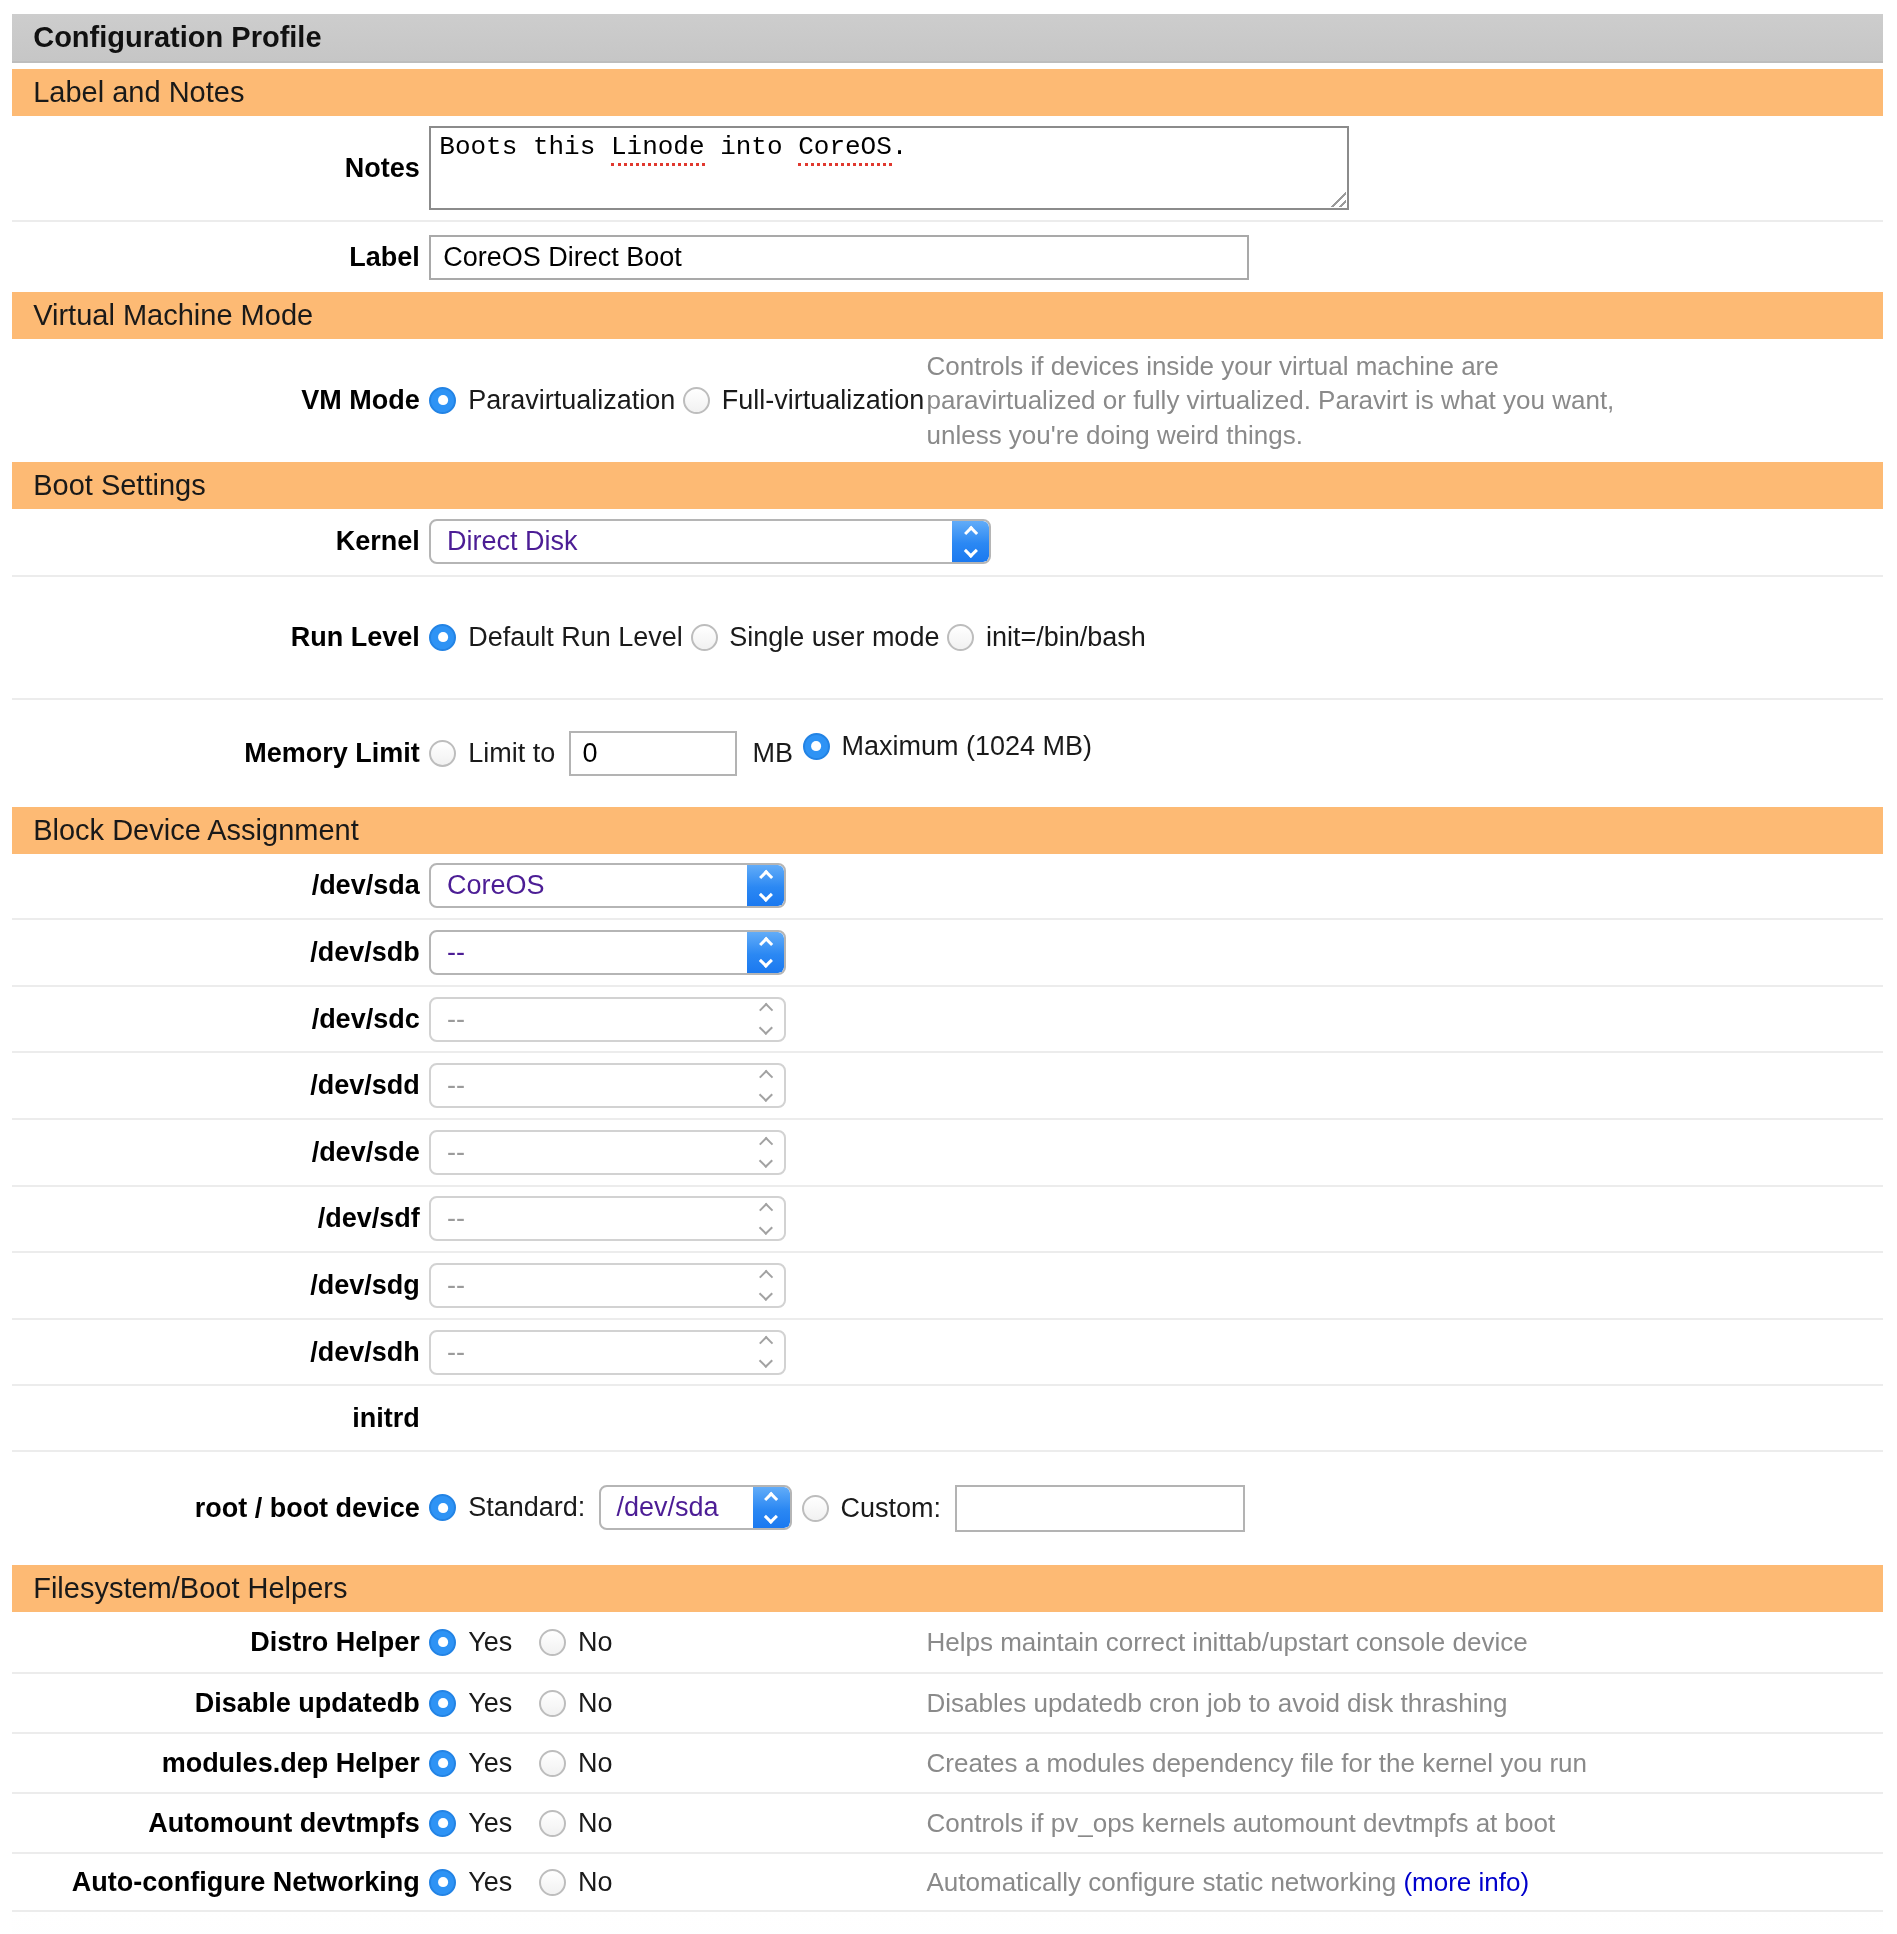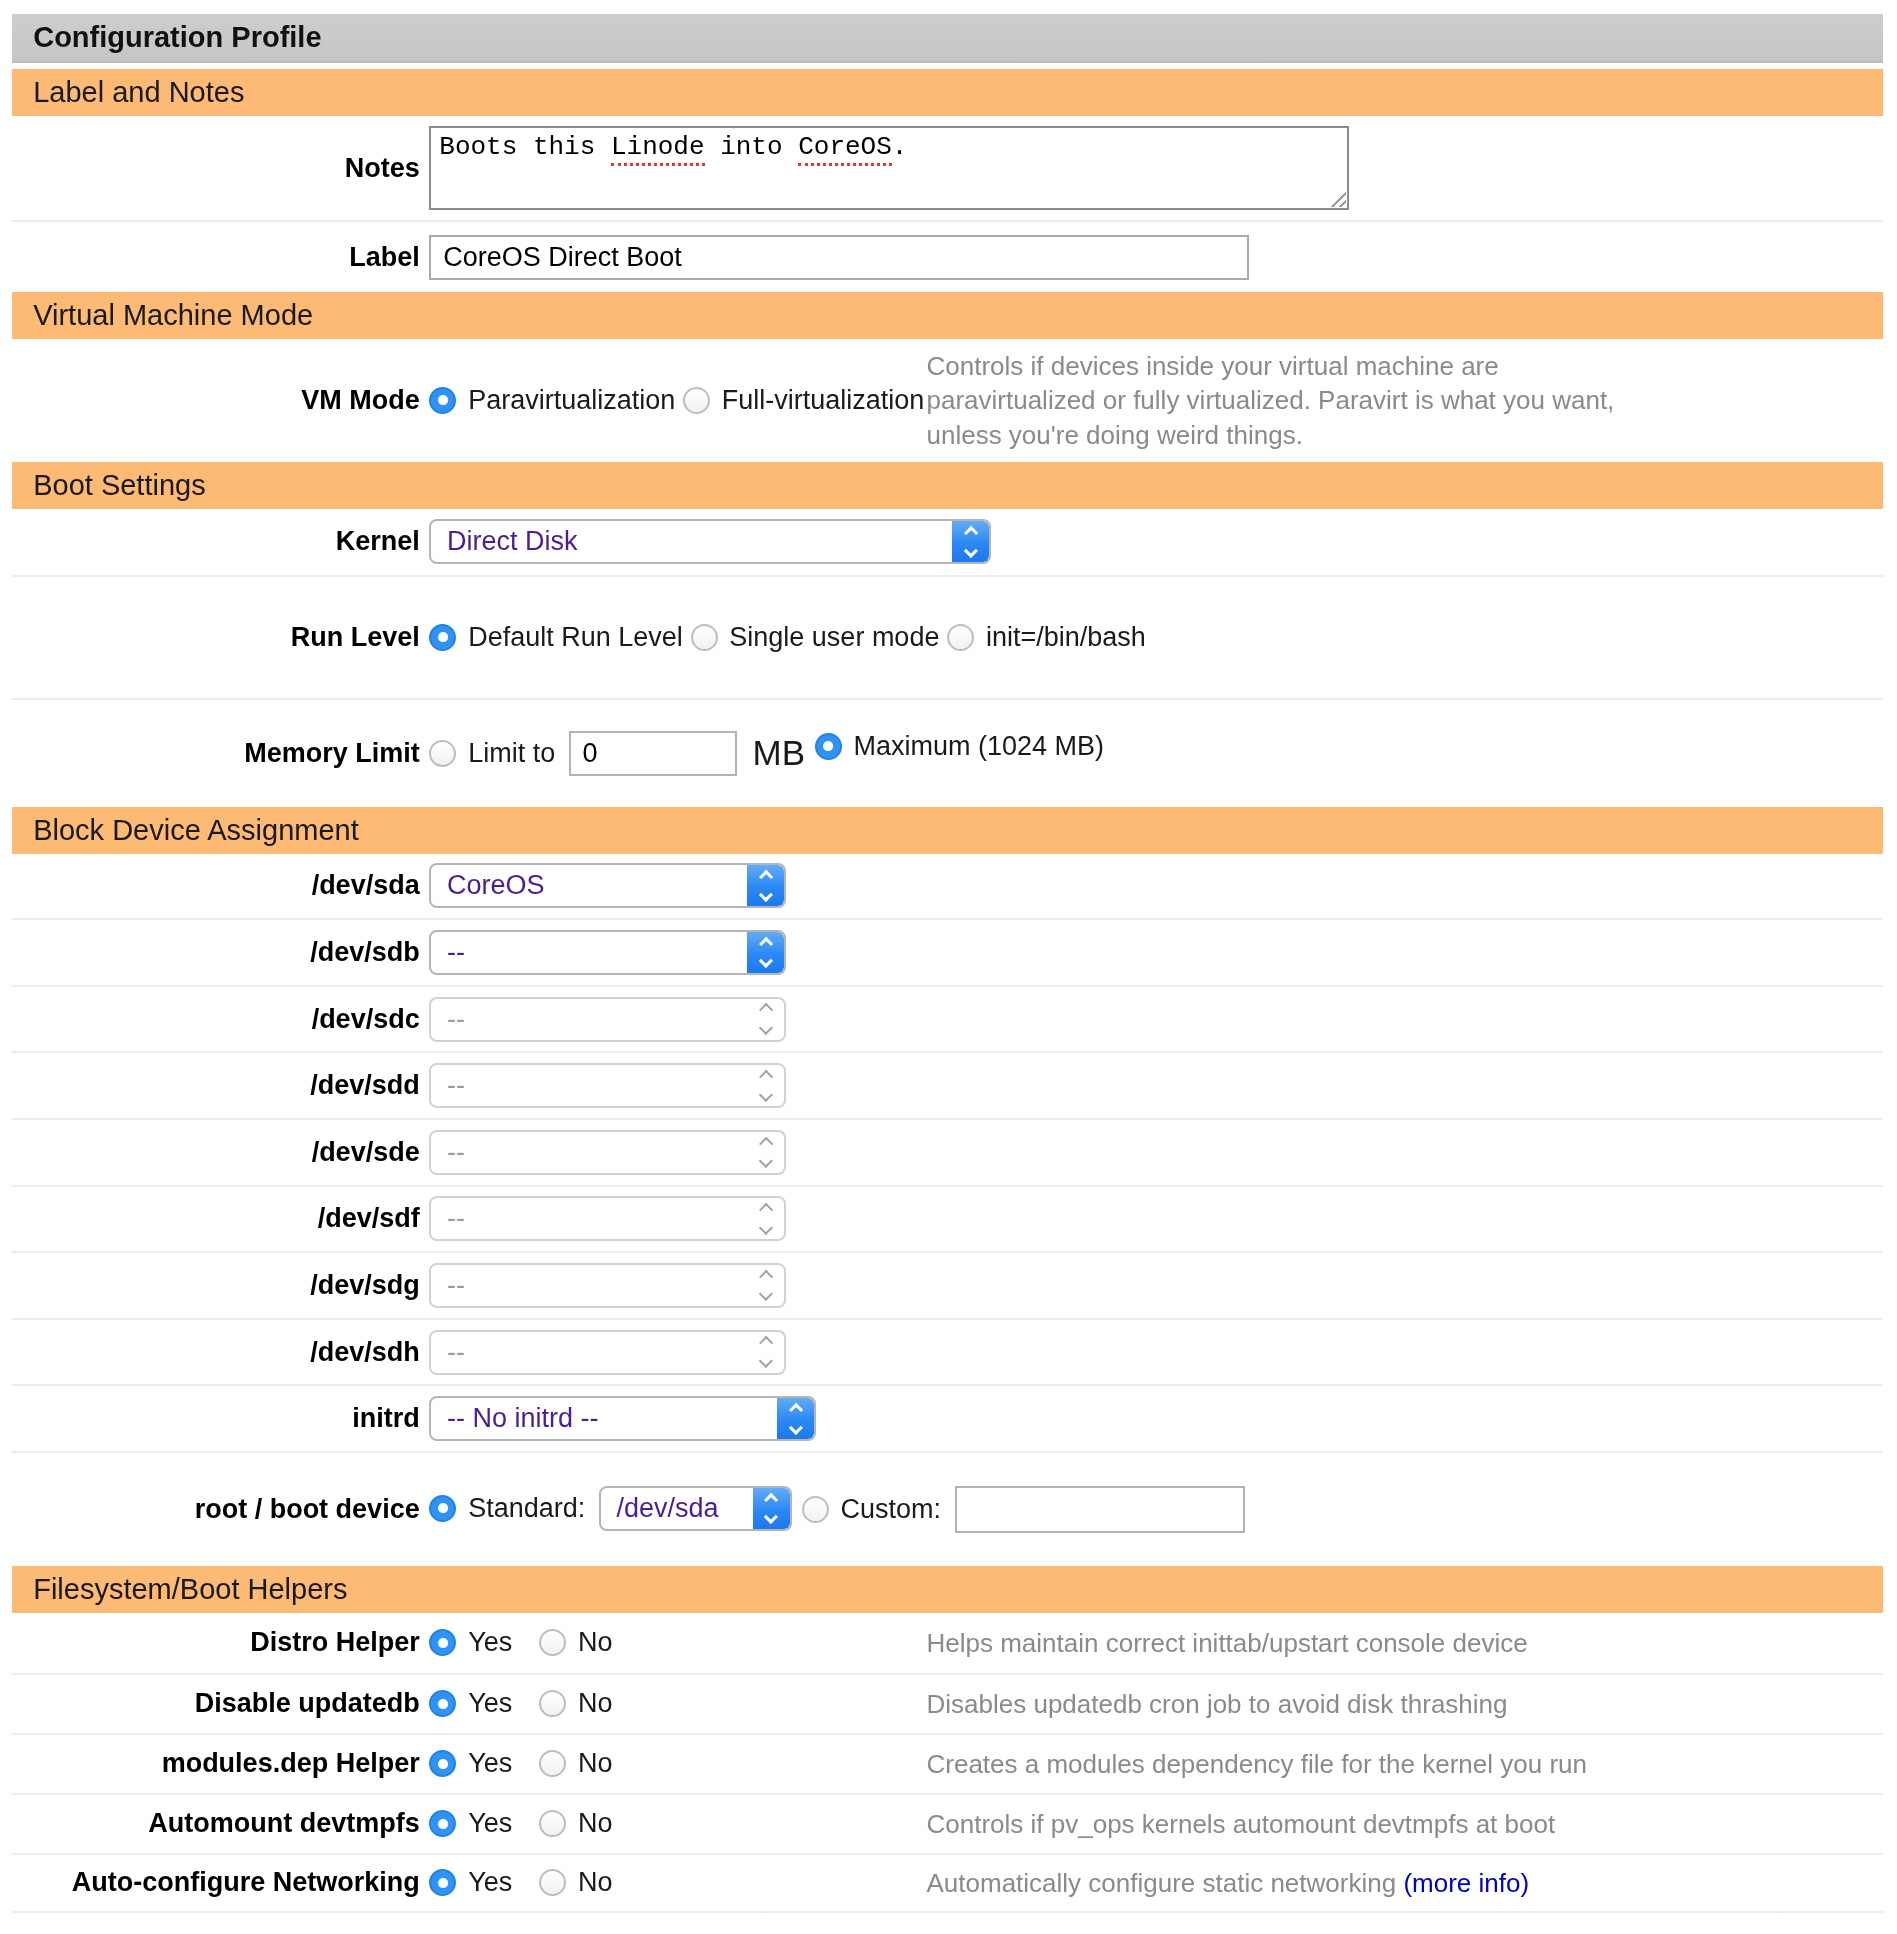--- a/index.html
+++ b/index.html
@@ -95,21 +95,21 @@
   .chev { position:absolute; left:50%; width:9.8px; height:9.8px; border-style:solid; border-color:#fff; }
   .chev.up   { top:6.8px;    border-width:3.9px 3.9px 0 0; transform:translateX(-50%) rotate(-45deg); }
   .chev.down { bottom:6.8px; border-width:3.9px 3.9px 0 0; transform:translateX(-50%) rotate(135deg); }
   .stepper.grey .chev { border-color:#a2a2a2; border-width:2.9px 2.9px 0 0; }
 
   .w-kernel { width:562px; }
   .w-block  { width:357px; }
   .w-initrd { width:387px; }
   .w-std    { width:193px; margin-left:13.7px; }
 
-  .unit { font-size:35px; font-weight:700; color:#1a1a1a; margin-left:15.6px; font-weight:400; }
+  .unit { font-size:27px; font-weight:700; color:#1a1a1a; margin-left:15.6px; font-weight:400; }
 
   
   .save-area {
     border-top:0; padding:31px 0 0 417px; height:144px;
     background:linear-gradient(#ffffff 0%, #fdfdfd 55%, #efefef 100%);
   }
 </style>
 </head>
 <body>
 
@@ -306,29 +306,20 @@
         <span class="stepper grey">
             <i class="chev up"></i>
             <i class="chev down"></i>
           </span>
       </div>
     </div>
   </div>
 
   <div class="row" style="min-height:66px;">
     <div class="lbl">initrd</div>
-    <div class="field">
-      <div class="select w-initrd">
-        <span class="sel-text">-- No initrd --</span>
-        <span class="stepper blue">
-            <i class="chev up"></i>
-            <i class="chev down"></i>
-          </span>
-      </div>
-    </div>
   </div>
 
   <div class="row" style="min-height:115px;">
     <div class="lbl">root / boot device</div>
     <div class="field">
       <div class="stack" style="gap:9.8px;">
         <div class="opt-line">
           <span class="radio on"></span>
           <span class="radio-label">Standard:</span>
           <div class="select w-std">

